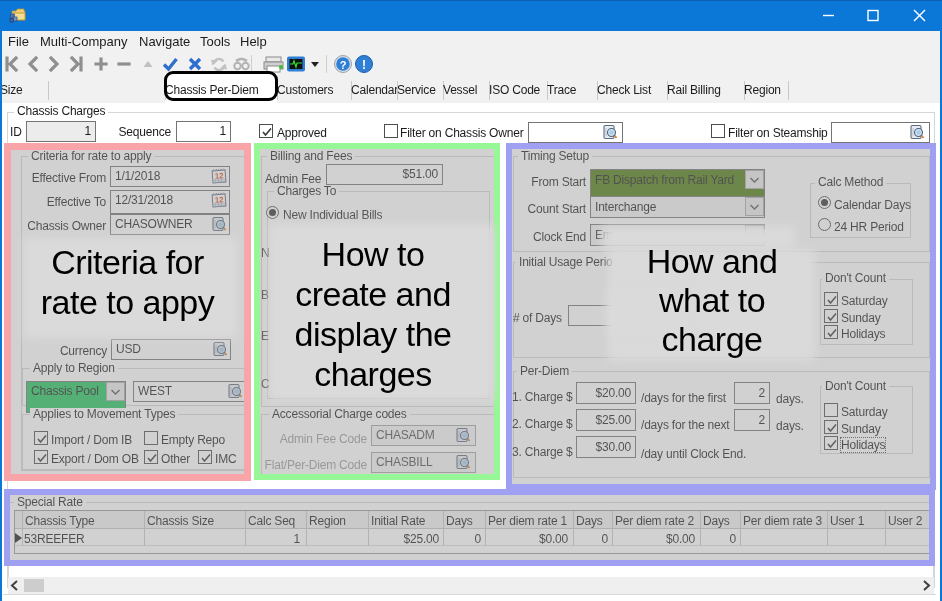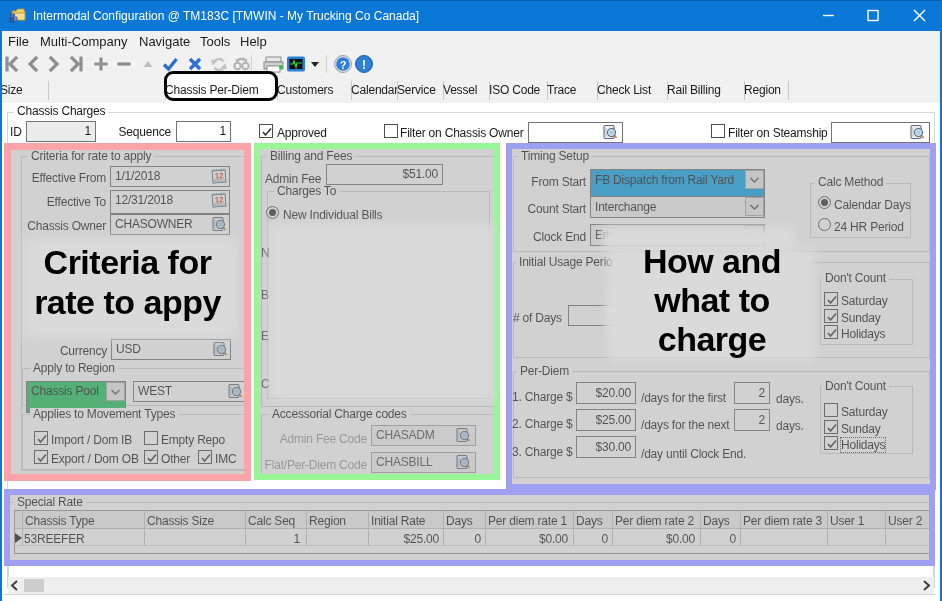--- a/index.html
+++ b/index.html
@@ -8,21 +8,21 @@
 .lr{text-align:right}
 .fld{position:absolute;background:#fff;border:1px solid #747474;font-size:12px;letter-spacing:-0.2px;color:#1c1c1c;line-height:19px;padding:0 4px;white-space:nowrap;overflow:hidden}
 .fr{text-align:right}
 .gb{position:absolute;border:1px solid #d6d6d6}
 .gbl{position:absolute;background:#fff;padding:0 3px;font-size:12px;letter-spacing:-0.2px;color:#1c1c1c;white-space:nowrap;line-height:13px;z-index:2}
 .cb{position:absolute;width:14px;height:14px;background:#fff;border:1px solid #4d4d4d}
 .rad{position:absolute;width:13px;height:13px;background:#fff;border:1px solid #4d4d4d;border-radius:50%}
 .rdot{position:absolute;left:2px;top:2px;width:7px;height:7px;border-radius:50%;background:#323232}
 .wash{position:absolute;z-index:5;pointer-events:none}
 .smudge{position:absolute;z-index:6;background:#dadada;filter:blur(5px)}
-.big{position:absolute;z-index:7;font-weight:bold;color:#000;text-align:center;white-space:nowrap;font-size:34px;letter-spacing:-0.5px}
+.big{position:absolute;z-index:7;font-weight:normal;color:#000;text-align:center;white-space:nowrap;font-size:34px;letter-spacing:-0.5px}
 .gcell{position:absolute;font-size:12px;letter-spacing:-0.2px;color:#1c1c1c;white-space:nowrap;line-height:17px}
 .sep{position:absolute;width:1px;background:#c8c8c8}
 .tab{position:absolute;top:80px;height:21px;font-size:12px;letter-spacing:-0.2px;color:#1c1c1c;line-height:21px;text-align:left}
 .ck{position:absolute;left:0.5px;top:0.5px}
 </style></head>
 <body>
 <div id="win">
 <svg width="0" height="0" style="position:absolute">
 <defs>
 <g id="mg">
@@ -51,21 +51,20 @@
 </svg>
 
   <div class="a" style="left:0;top:0;width:942px;height:31px;background:#0b77d7;border-top:1px solid #0a5fae"></div>
   <svg class="a" style="left:9px;top:6px" width="18" height="18" viewBox="0 0 18 18">
     <path d="M3 5 L7 5 L8.5 3 L15 3 L15 5 L16 5 L16 14 L3 14 Z" fill="#f3cf72" stroke="#b8922f" stroke-width="0.8"></path>
     <path d="M3 7 L16 7 L16 14 L3 14 Z" fill="#f7dd90" stroke="#b8922f" stroke-width="0.8"></path>
     <rect x="1.5" y="8" width="4" height="4" fill="#4c76b8" stroke="#2b4f86" stroke-width="0.7"></rect>
     <rect x="4" y="11" width="4" height="4" fill="#6f95cc" stroke="#2b4f86" stroke-width="0.7"></rect>
     <rect x="1" y="12.5" width="3.5" height="3.5" fill="#3a62a6" stroke="#253f66" stroke-width="0.7"></rect>
   </svg>
-  <div class="a" style="left:33px;top:0;height:31px;line-height:32px;color:#fff;font-size:12px">Intermodal Configuration @ TM183C [TMWIN - My Trucking Co Canada]</div>
   <svg class="a" style="left:818px;top:0" width="110" height="30" viewBox="0 0 110 30">
     <line x1="5" y1="15.5" x2="16" y2="15.5" stroke="#fff" stroke-width="1.4"></line>
     <rect x="50" y="10.5" width="10" height="10" fill="none" stroke="#fff" stroke-width="1.4"></rect>
     <line x1="96" y1="10" x2="107" y2="21" stroke="#fff" stroke-width="1.4"></line>
     <line x1="107" y1="10" x2="96" y2="21" stroke="#fff" stroke-width="1.4"></line>
   </svg>
 
   <div class="a" style="left:0;top:31px;width:942px;height:21px;background:#f1f1f1"></div>
   <div class="lbl" style="left:8px;top:35px;font-size:13px;letter-spacing:0">File</div>
   <div class="lbl" style="left:40px;top:35px;font-size:13px;letter-spacing:0">Multi-Company</div>
@@ -255,21 +254,21 @@
       </svg>
   <div class="lbl lr" style="left:261px;top:458px;width:106px;color:#9b9b9b">Flat/Per-Diem Code</div>
   <div class="fld" style="left:371px;top:452px;width:105px;height:21px;color:#4c4c4c;border-color:#a5a5a5;background:#f5f5f5">CHASBILL</div>
   <svg class="a" style="left:454px;top:454px;z-index:1" width="20" height="16">
         <use href="#mg"></use>
       </svg>
 
   <div class="gb" style="left:513px;top:156px;width:417px;height:96px"></div>
   <div class="gbl" style="left:518px;top:150px">Timing Setup</div>
   <div class="lbl lr" style="left:500px;top:175px;width:86px">From Start</div>
-  <div class="fld" style="left:590px;top:169px;width:175px;height:32px;line-height:20px;background:#0ea5e9">FB Dispatch from Rail Yard</div>
+  <div class="fld" style="left:590px;top:169px;width:175px;height:32px;line-height:20px;background:#4d7c0f">FB Dispatch from Rail Yard</div>
   <svg class="a" style="left:745px;top:170px;z-index:1" width="19" height="19">
         <use href="#dd"></use>
       </svg>
   <div class="lbl lr" style="left:500px;top:202px;width:86px">Count Start</div>
   <div class="fld" style="left:590px;top:196px;width:175px;height:22px;line-height:20px;background:#f2f2f2">Interchange</div>
   <svg class="a" style="left:745px;top:197px;z-index:1" width="19" height="19">
         <use href="#dd"></use>
       </svg>
   <div class="lbl lr" style="left:500px;top:230px;width:86px">Clock End</div>
   <div class="fld" style="left:590px;top:224px;width:175px;height:22px;line-height:20px;background:#f2f2f2">Em</div>
@@ -399,18 +398,19 @@
   <div class="wash" style="left:506px;top:143px;width:430px;height:347px;border:6px solid #9fa0f2;background:rgba(150,150,150,0.44)"></div>
   <div class="wash" style="left:4px;top:489px;width:931px;height:77px;border:6px solid #9fa0f2;background:rgba(150,150,150,0.44)"></div>
 
   <div class="smudge" style="left:24px;top:238px;width:214px;height:100px"></div>
   <div class="smudge" style="left:270px;top:224px;width:224px;height:176px"></div>
   <div class="smudge" style="left:602px;top:226px;width:193px;height:24px"></div>
   <div class="smudge" style="left:608px;top:249px;width:207px;height:112px"></div>
   <div class="smudge" style="left:608px;top:288px;width:80px;height:46px"></div>
 
   <div class="big" style="left:4px;top:242px;width:247px;line-height:40px">Criteria for<br>rate to appy</div>
+  <div class="big" style="left:250px;top:234px;width:246px;line-height:40px">How to<br>create and<br>display the<br>charges</div>
   <div class="big" style="left:506px;top:242px;width:412px;line-height:39px">How and<br>what to<br>charge</div>
 
   <div class="a" style="left:164px;top:71px;width:114px;height:30px;border:3.5px solid #000;border-radius:9px;z-index:10"></div>
 
   <div class="a" style="left:0;top:31px;width:2px;height:570px;background:#0b77d7;z-index:20"></div>
   <div class="a" style="left:940px;top:31px;width:2px;height:570px;background:#0b77d7;z-index:20"></div>
 </div>
 </body></html>

